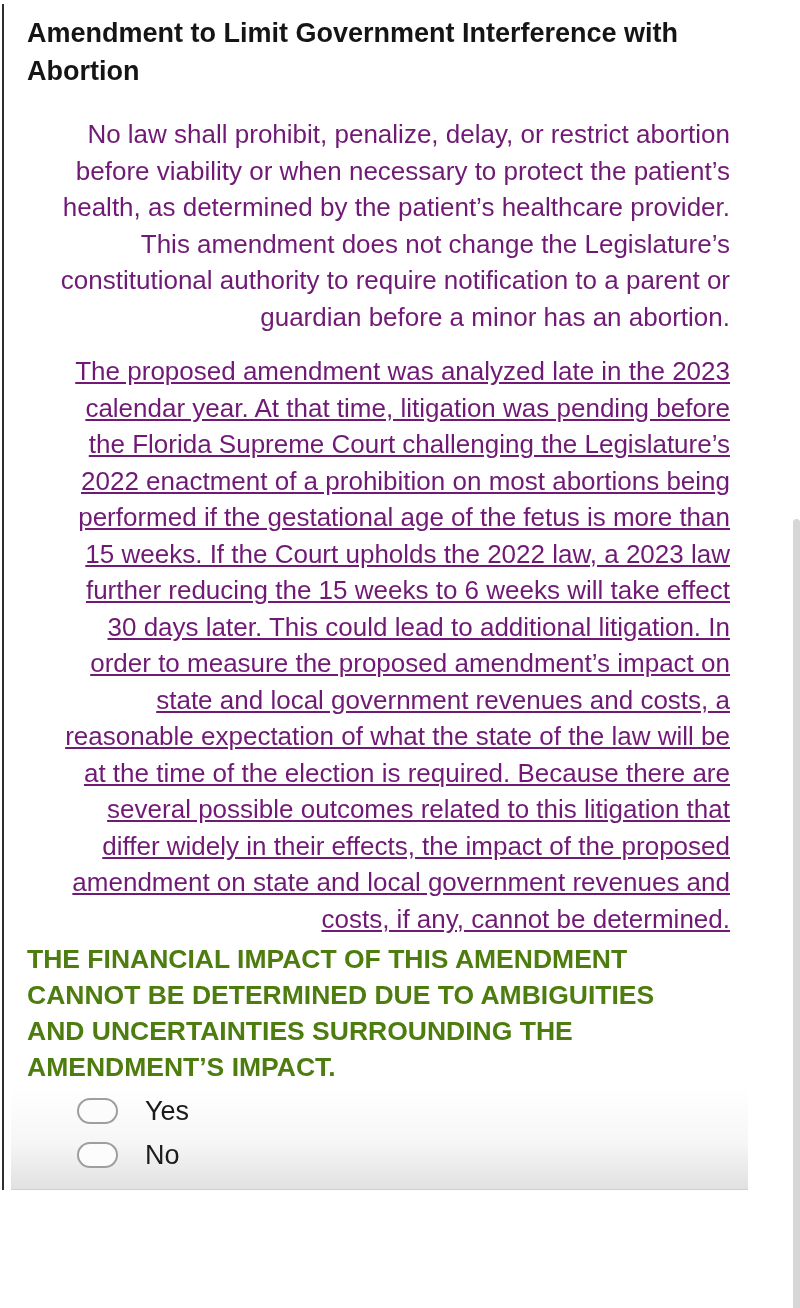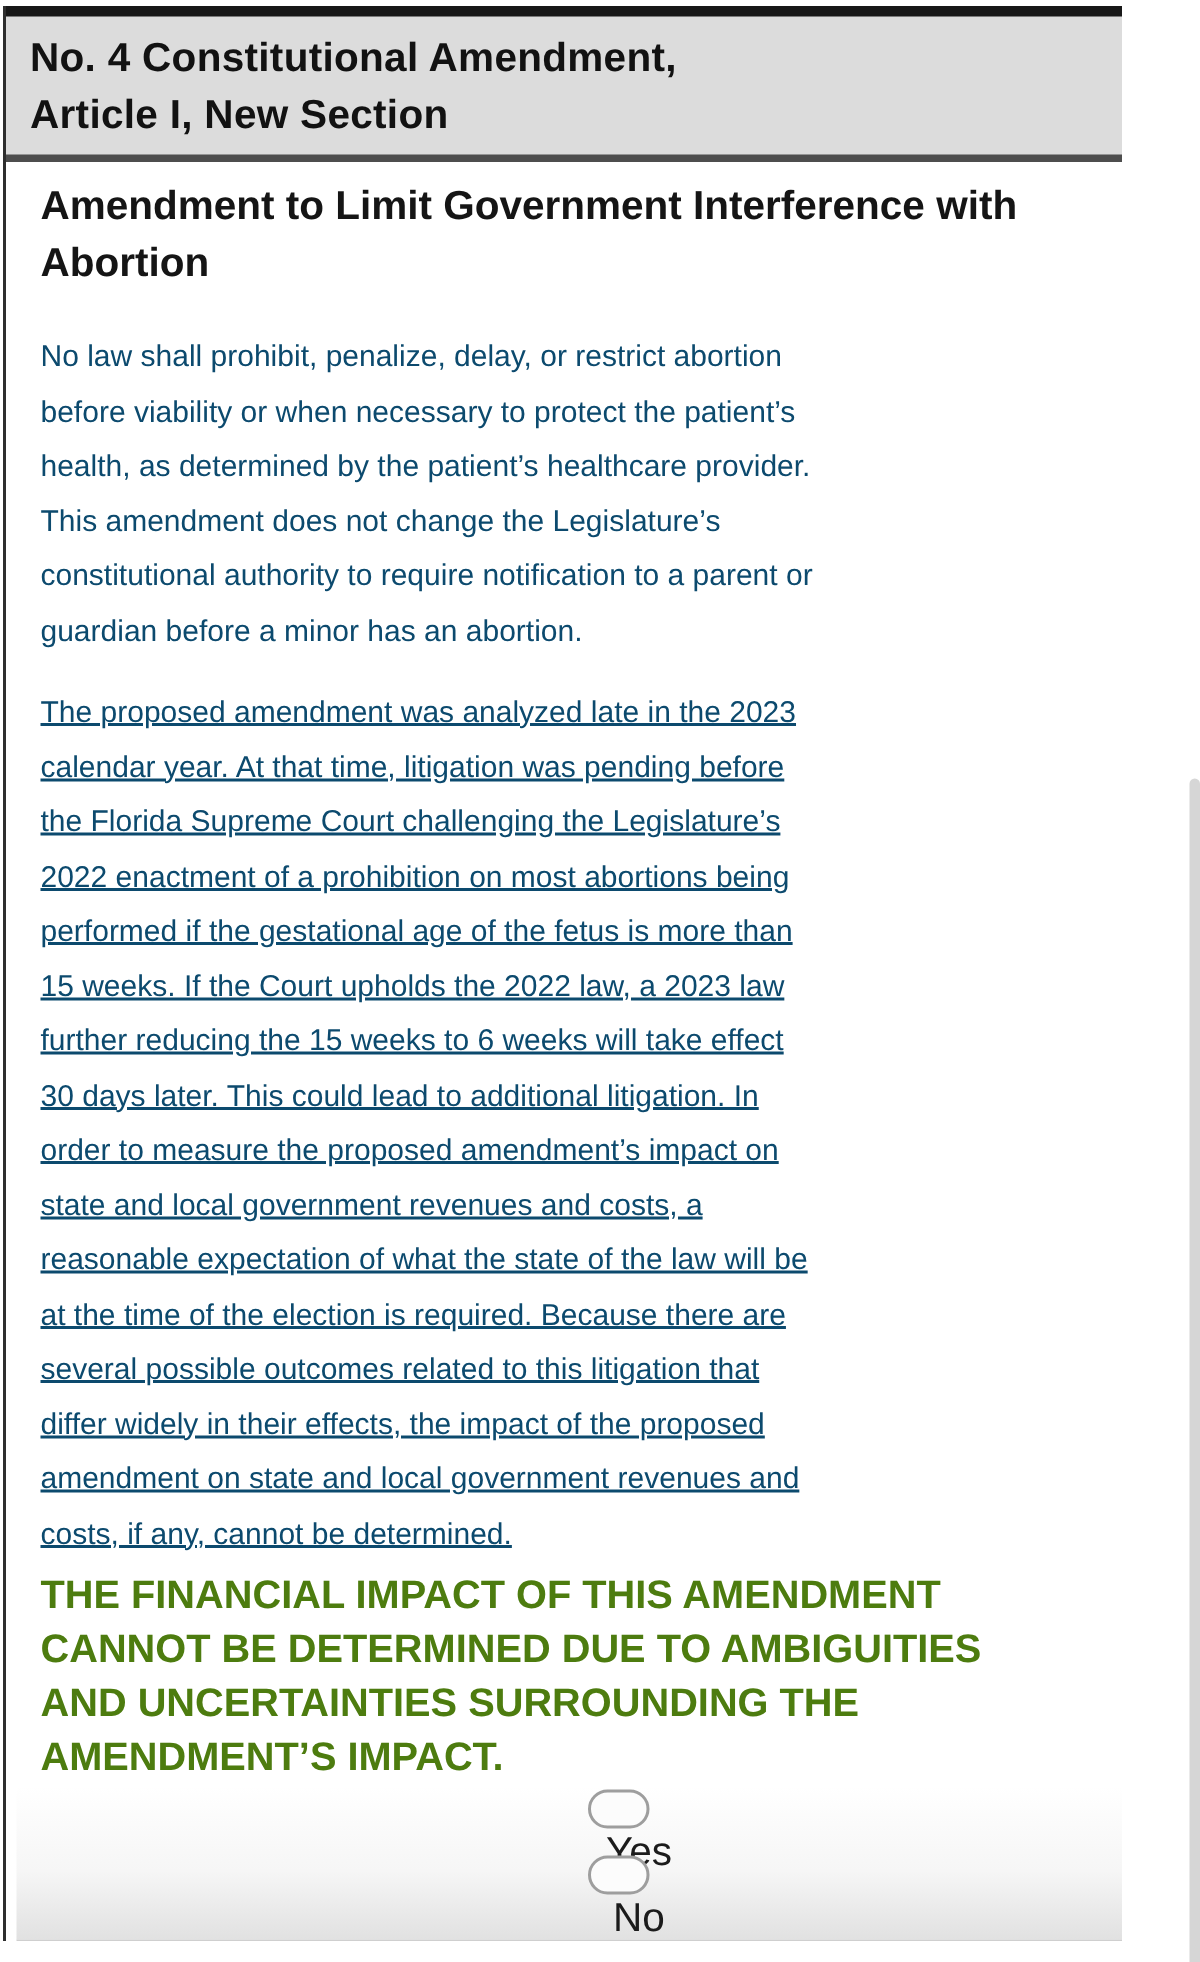--- a/index.html
+++ b/index.html
@@ -38,25 +38,26 @@
   .card-body { padding: 10px 18px 0 23px; }
   .measure-title {
     font-weight: bold;
     font-size: 27px;
     line-height: 38px;
     margin: 0 0 26px 0;
     white-space: pre-line;
     color: #151515;
   }
   .para {
-    font-size: 20px;
+    font-size: 26px;
     line-height: 36.5px;
     margin: 0 0 18px 0;
     white-space: pre-line;
-    color: #0c4a6e;
+    color: #701a75;
+    text-align: right;
   }
   .para.analysis { margin-bottom: 0; text-decoration: underline; }
   .financial {
     font-weight: bold;
     font-size: 26.5px;
     line-height: 36px;
     margin: 4px 0 0 0;
     white-space: pre-line;
     color: #4d7c0f;
   }
@@ -64,21 +65,20 @@
     margin: 2px -18px 0 -16px;
     padding: 2px 0 12px 66px;
     background: linear-gradient(180deg, rgba(255,255,255,0) 0%, rgba(240,240,240,0.6) 55%, #e1e1e1 100%);
     border-bottom: 1px solid #cfcfcf;
   }
   .option-row {
     display: flex;
     align-items: center;
     height: 44px;
     cursor: pointer;
-    flex-direction: column;
   }
   .bubble {
     width: 41px;
     height: 26px;
     border: 2px solid #9e9e9e;
     border-radius: 15px;
     background: #fcfcfc;
     box-sizing: border-box;
     flex: 0 0 auto;
   }
@@ -97,24 +97,20 @@
     border-radius: 4px 4px 0 0;
   }
 </style>
 </head>
 <body>
 
 <div class="page">
 
   <div class="card">
 
-    <div class="card-header">
-      <div class="card-header-title">No. 4 Constitutional Amendment,
-Article I, New Section</div>
-    </div>
 
     <div class="card-body">
 
       <div class="measure-title">Amendment to Limit Government Interference with
 Abortion</div>
 
       <div class="para summary">No law shall prohibit, penalize, delay, or restrict abortion
 before viability or when necessary to protect the patient’s
 health, as determined by the patient’s healthcare provider.
 This amendment does not change the Legislature’s

